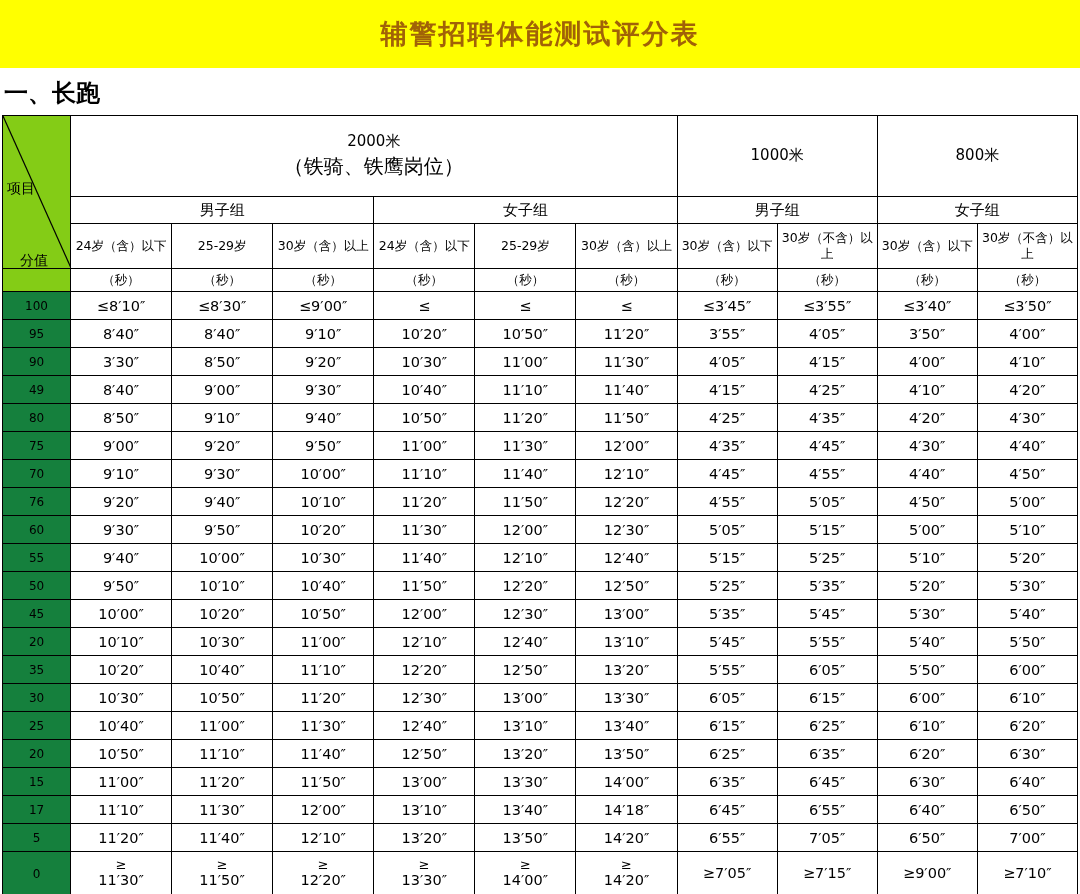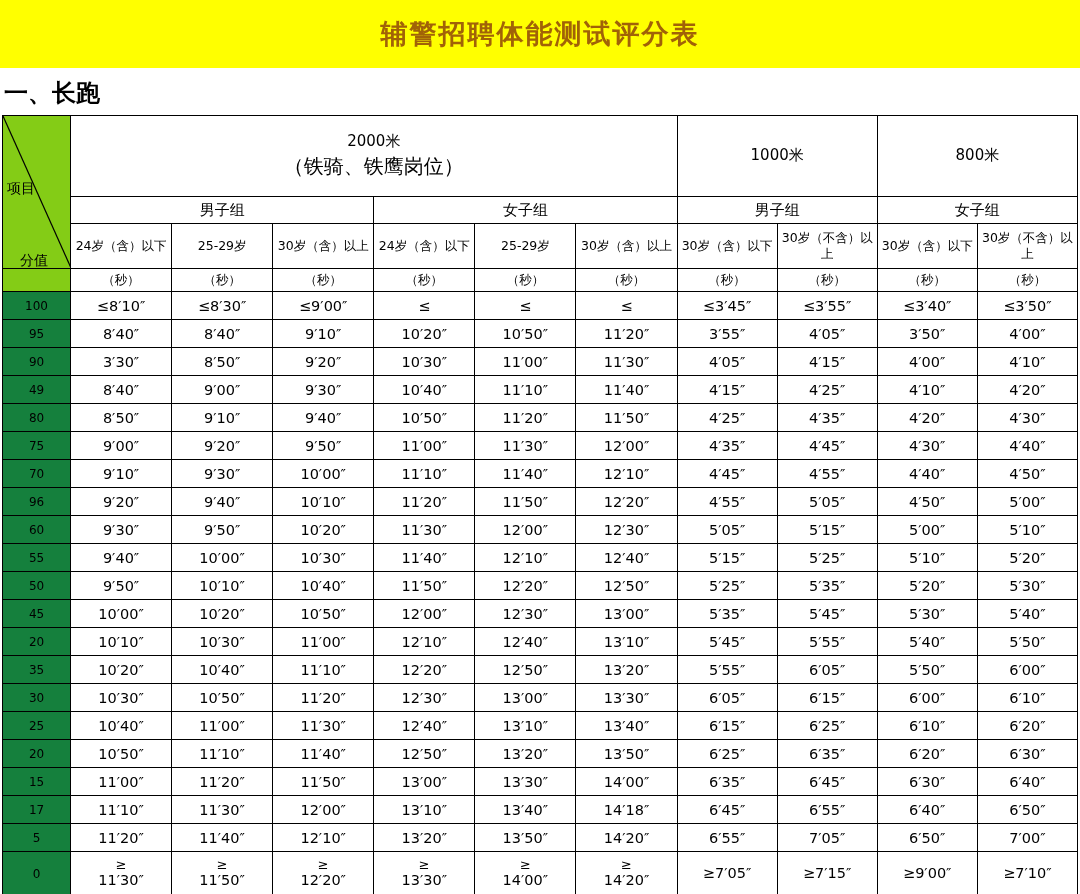--- a/index.html
+++ b/index.html
@@ -275,21 +275,21 @@
           <td class="val">10′00″</td>
           <td class="val">11′10″</td>
           <td class="val">11′40″</td>
           <td class="val">12′10″</td>
           <td class="val">4′45″</td>
           <td class="val">4′55″</td>
           <td class="val">4′40″</td>
           <td class="val">4′50″</td>
         </tr>
         <tr>
-          <td class="scorecell">96</td>
+          <td class="scorecell">76</td>
           <td class="val">9′20″</td>
           <td class="val">9′40″</td>
           <td class="val">10′10″</td>
           <td class="val">11′20″</td>
           <td class="val">11′50″</td>
           <td class="val">12′20″</td>
           <td class="val">4′55″</td>
           <td class="val">5′05″</td>
           <td class="val">4′50″</td>
           <td class="val">5′00″</td>

